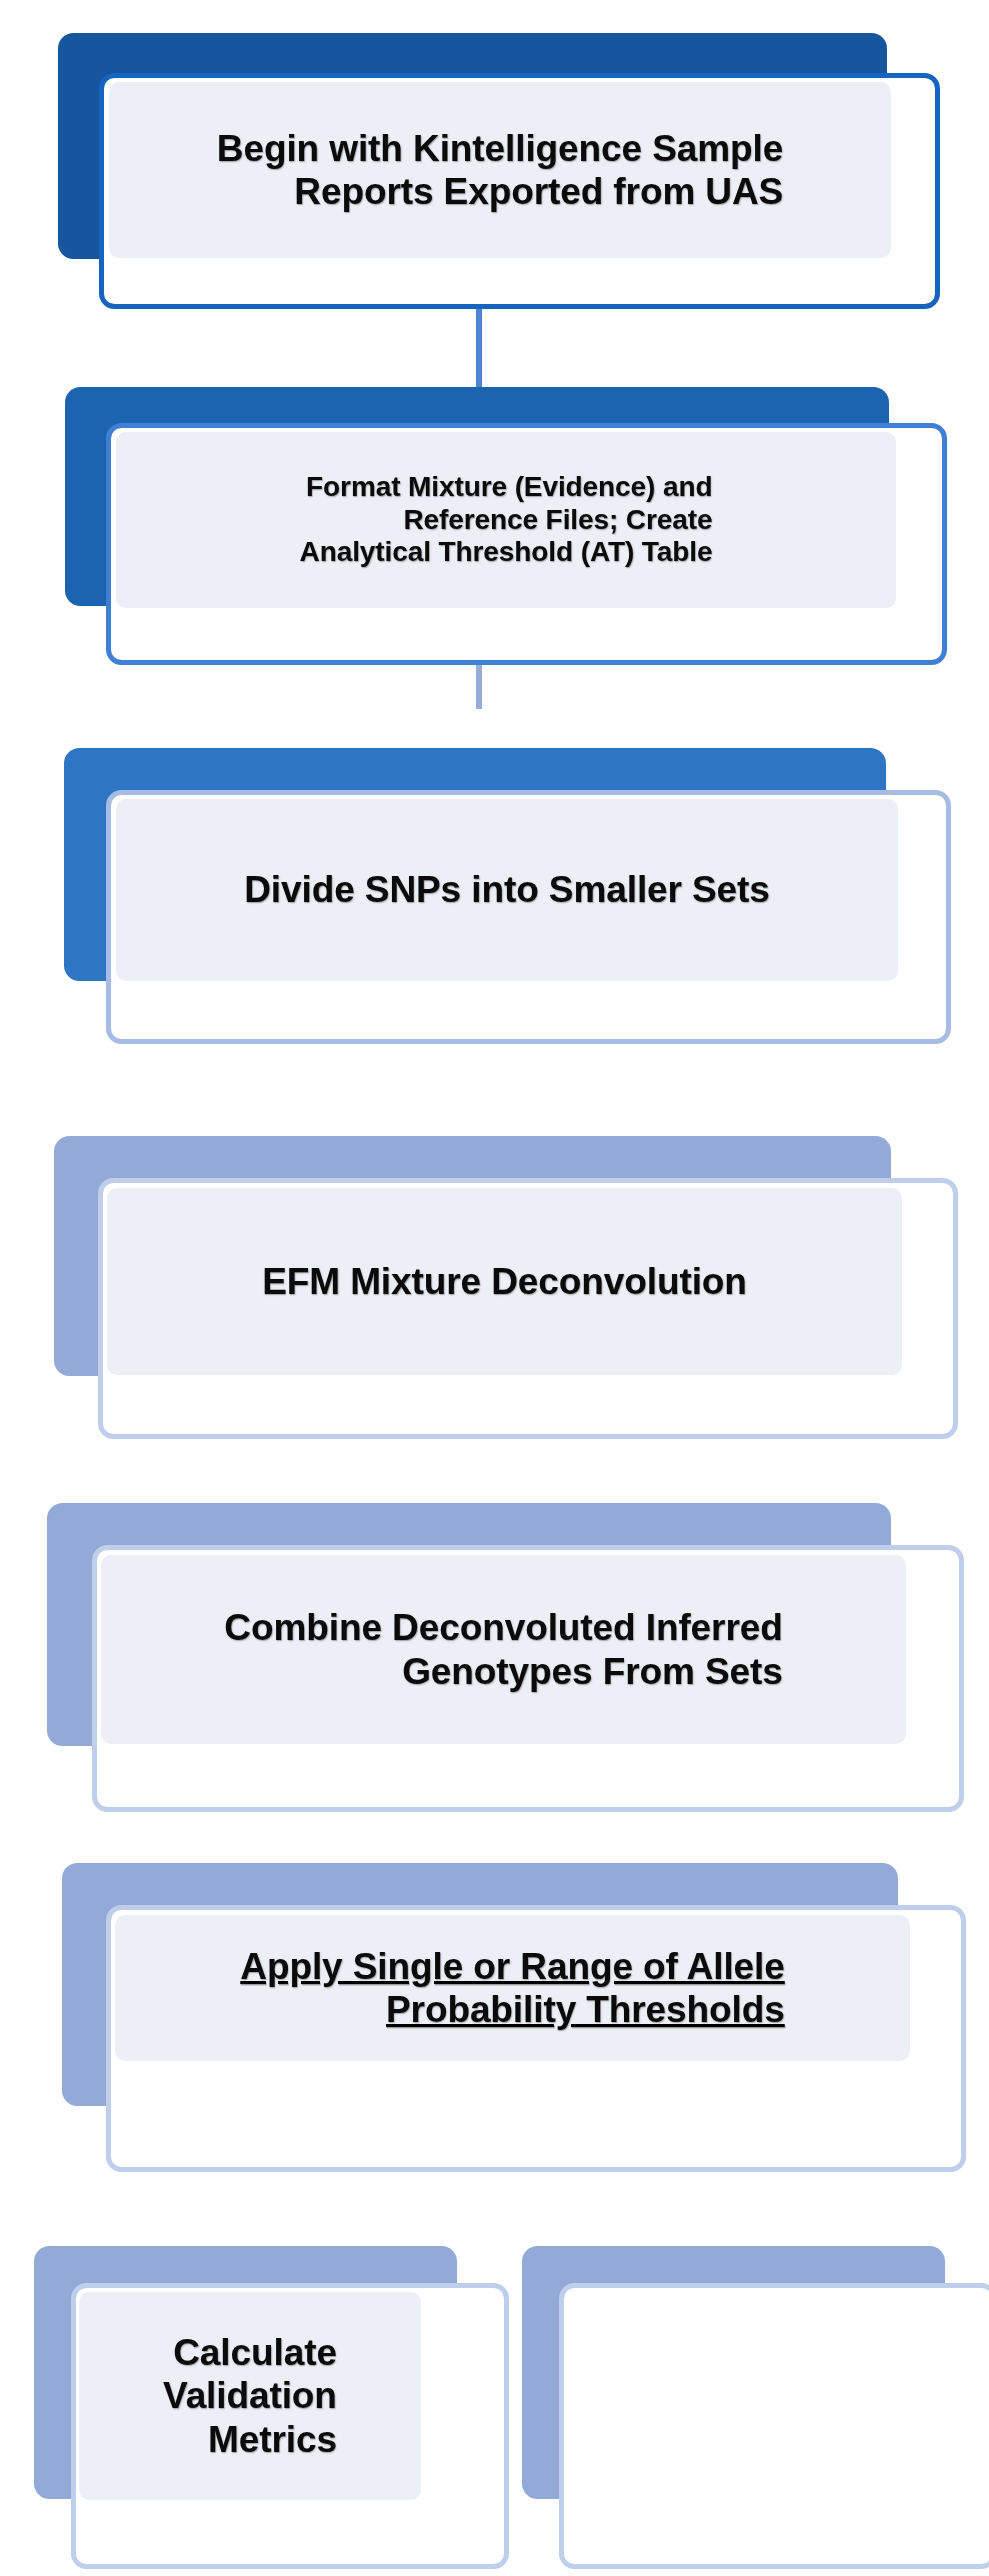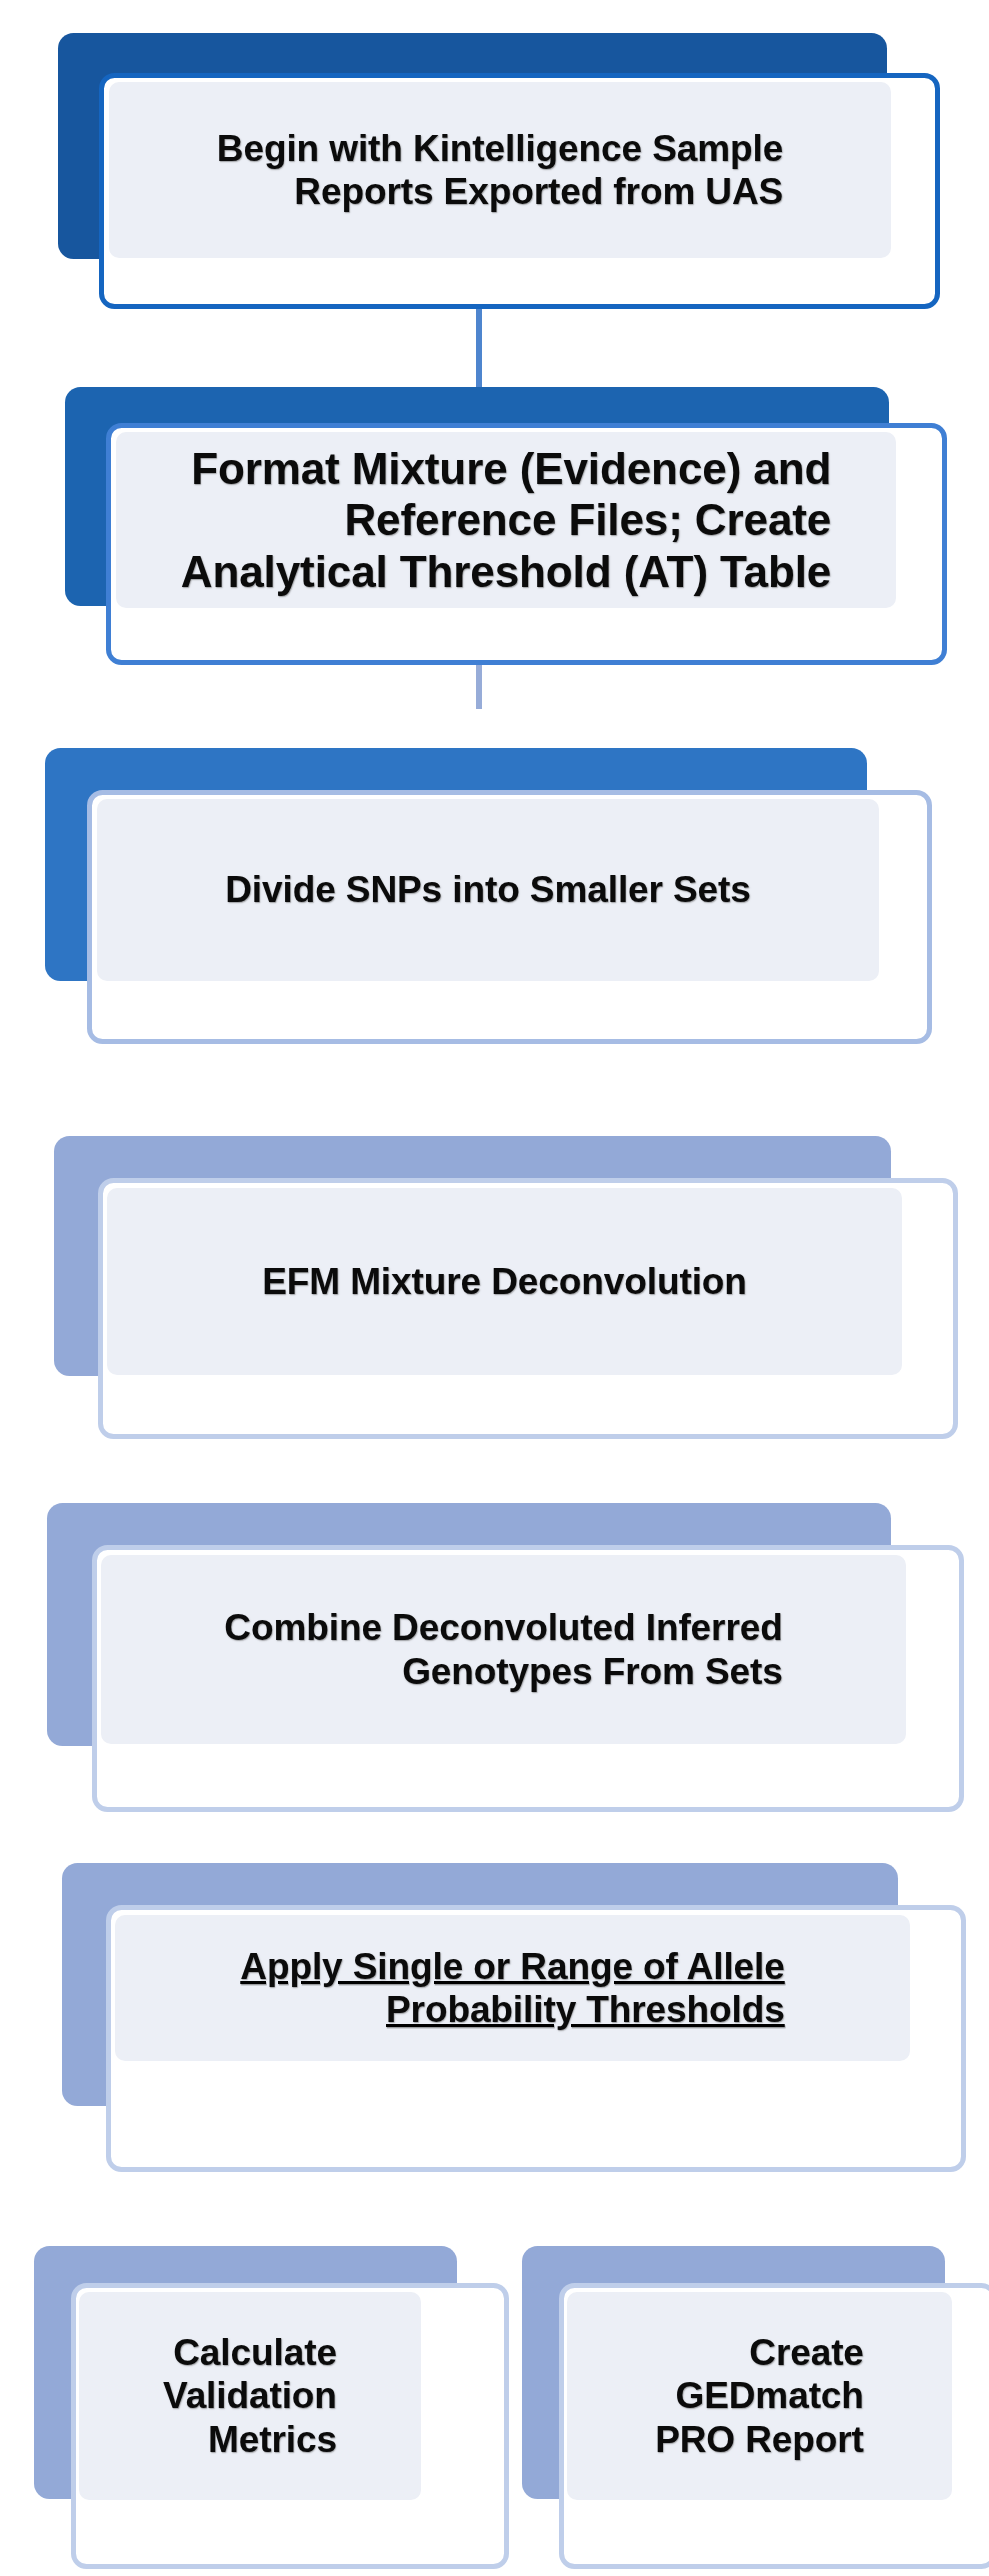--- a/index.html
+++ b/index.html
@@ -73,27 +73,27 @@
     <div class="panel" style="left:51px;top:49px;width:782px;height:176px;">
       <div class="label" style="font-size:37px;">Begin with Kintelligence Sample
 Reports Exported from UAS</div>
     </div>
   </div>
 
   <div class="node" style="left:65px;top:387px;width:882px;height:282px;">
     <div class="shadow" style="width:824px;height:219px;background:#1C64B0;"></div>
     <div class="front" style="left:41px;top:36px;width:841px;height:242px;border-width:5px;border-color:#3F7FD4;"></div>
     <div class="panel" style="left:51px;top:45px;width:780px;height:176px;">
-      <div class="label" style="font-size:44px;">Format Mixture (Evidence) and
+      <div class="label" style="font-size:28px;">Format Mixture (Evidence) and
 Reference Files; Create
 Analytical Threshold (AT) Table</div>
     </div>
   </div>
 
-  <div class="node" style="left:45px;top:748px;width:889px;height:380px;">
+  <div class="node" style="left:64px;top:748px;width:889px;height:380px;">
     <div class="shadow" style="width:822px;height:233px;background:#2E75C4;"></div>
     <div class="front" style="left:42px;top:42px;width:845px;height:254px;border-width:5px;border-color:#A6BCE4;"></div>
     <div class="panel" style="left:52px;top:51px;width:782px;height:182px;">
       <div class="label" style="font-size:37px;">Divide SNPs into Smaller Sets</div>
     </div>
   </div>
 
   <div class="node" style="left:54px;top:1136px;width:903px;height:303px;">
     <div class="shadow" style="width:837px;height:240px;background:#93A9D7;"></div>
     <div class="front" style="left:44px;top:42px;width:860px;height:261px;border-width:5px;border-color:#BFCEEA;"></div>
@@ -126,21 +126,16 @@
     <div class="panel" style="left:45px;top:46px;width:342px;height:208px;">
       <div class="label" style="font-size:37px;">Calculate
 Validation
 Metrics</div>
     </div>
   </div>
 
   <div class="node" style="left:522px;top:2246px;width:494px;height:325px;">
     <div class="shadow" style="width:423px;height:253px;background:#93A9D7;"></div>
     <div class="front" style="left:37px;top:37px;width:438px;height:286px;border-width:5px;border-color:#BFCEEA;"></div>
-    <div class="panel" style="left:45px;top:46px;width:385px;height:208px;">
-      <div class="label" style="font-size:37px;">Create
-GEDmatch
-PRO Report</div>
-    </div>
   </div>
 
 </div>
 
 
 </body></html>

